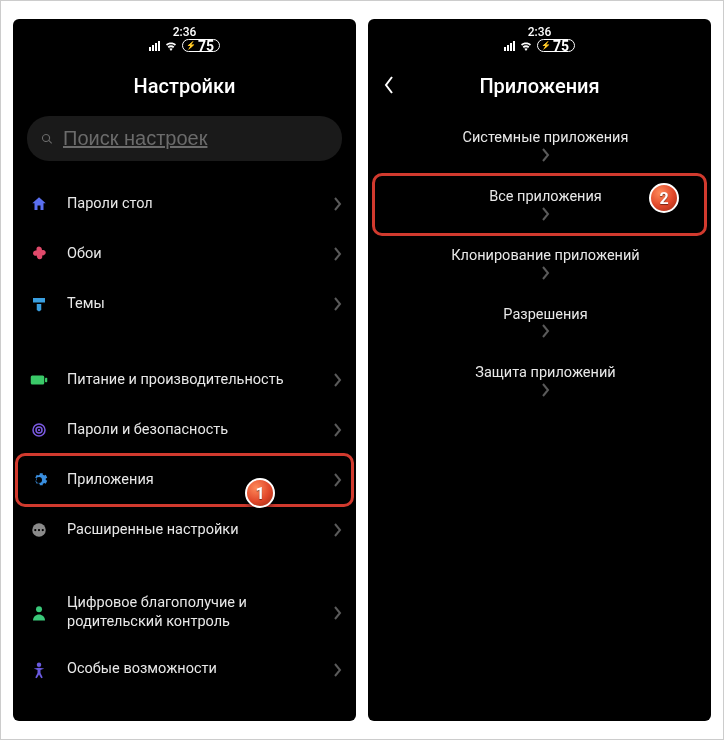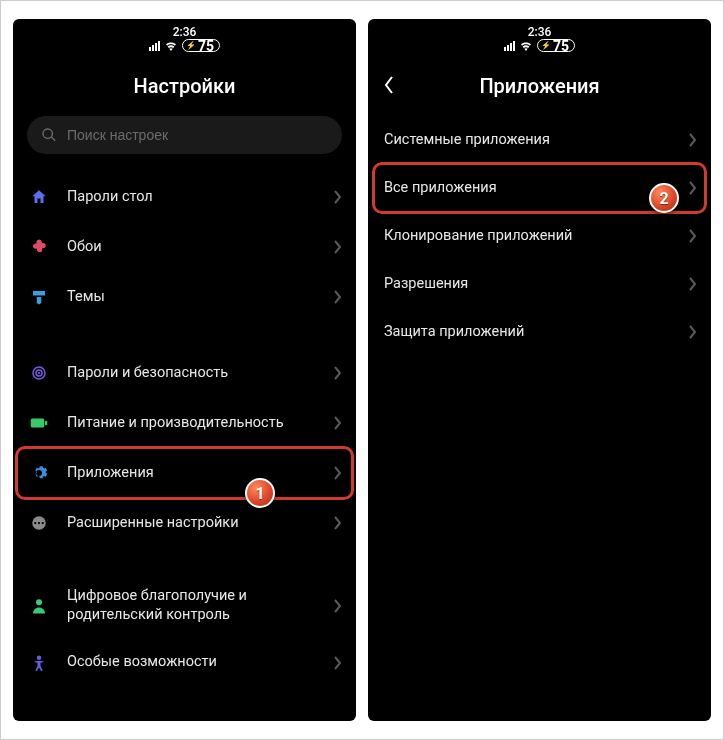--- a/index.html
+++ b/index.html
@@ -105,37 +105,38 @@
     padding: 11px 14px;
     display: flex;
     align-items: center;
     gap: 10px;
   }
   .search-bar input {
     background: transparent;
     border: none;
     outline: none;
     color: #6b6b6b;
-    font-size: 14px;
+    font-size: 20px;
     flex: 1;
+    text-decoration: underline;
   }
   .search-bar input::placeholder { color: #6b6b6b; }
   .list {
     flex: 1;
     overflow-y: auto;
   }
   .row {
     display: flex;
     align-items: center;
     padding: 13px 14px;
     cursor: pointer;
     position: relative;
     min-height: 48px;
   }
-  .row.noicon { padding-left: 16px; }
+  .row.noicon { padding-left: 26px; flex-direction: column; }
   .row .icon {
     width: 24px;
     height: 24px;
     flex-shrink: 0;
     display: flex;
     align-items: center;
     justify-content: center;
     margin-right: 16px;
   }
   .row .label {
@@ -248,40 +249,40 @@
         <span class="label">Темы</span>
         <svg class="chevron" width="8" height="14" viewBox="0 0 8 14">
             <path stroke="#5a5a5a" stroke-width="2" fill="none" d="M1 1l5 6-5 6"></path>
           </svg>
       </div>
 
       <div class="section-gap"></div>
 
       <div class="row">
         <span class="icon">
+            <svg width="18" height="12" viewBox="0 0 24 14">
+              <rect x="1" y="1" width="18" height="12" rx="2" fill="#3ac968"></rect>
+              <rect x="20" y="4" width="3" height="6" rx="1" fill="#3ac968"></rect>
+            </svg>
+          </span>
+        <span class="label">Питание и производительность</span>
+        <svg class="chevron" width="8" height="14" viewBox="0 0 8 14">
+            <path stroke="#5a5a5a" stroke-width="2" fill="none" d="M1 1l5 6-5 6"></path>
+          </svg>
+      </div>
+
+      <div class="row">
+        <span class="icon">
             <svg width="18" height="18" viewBox="0 0 24 24">
               <circle cx="12" cy="12" r="8" fill="none" stroke="#7a5ae0" stroke-width="2"></circle>
               <circle cx="12" cy="12" r="4" fill="none" stroke="#7a5ae0" stroke-width="2"></circle>
               <circle cx="12" cy="12" r="1.5" fill="#7a5ae0"></circle>
             </svg>
           </span>
         <span class="label">Пароли и безопасность</span>
-        <svg class="chevron" width="8" height="14" viewBox="0 0 8 14">
-            <path stroke="#5a5a5a" stroke-width="2" fill="none" d="M1 1l5 6-5 6"></path>
-          </svg>
-      </div>
-
-      <div class="row">
-        <span class="icon">
-            <svg width="18" height="12" viewBox="0 0 24 14">
-              <rect x="1" y="1" width="18" height="12" rx="2" fill="#3ac968"></rect>
-              <rect x="20" y="4" width="3" height="6" rx="1" fill="#3ac968"></rect>
-            </svg>
-          </span>
-        <span class="label">Питание и производительность</span>
         <svg class="chevron" width="8" height="14" viewBox="0 0 8 14">
             <path stroke="#5a5a5a" stroke-width="2" fill="none" d="M1 1l5 6-5 6"></path>
           </svg>
       </div>
 
       <div class="row" style="position:relative;">
         <span class="icon">
             <svg width="18" height="18" viewBox="0 0 24 24">
               <path fill="#3a8fe0" d="M12 8a4 4 0 100 8 4 4 0 000-8zm9 4l2 1-2 4-2-1a8 8 0 01-2 1v2h-4v-2a8 8 0 01-2-1l-2 1-2-4 2-1a8 8 0 010-2l-2-1 2-4 2 1a8 8 0 012-1V3h4v2a8 8 0 012 1l2-1 2 4-2 1a8 8 0 010 2z"></path>
             </svg>

